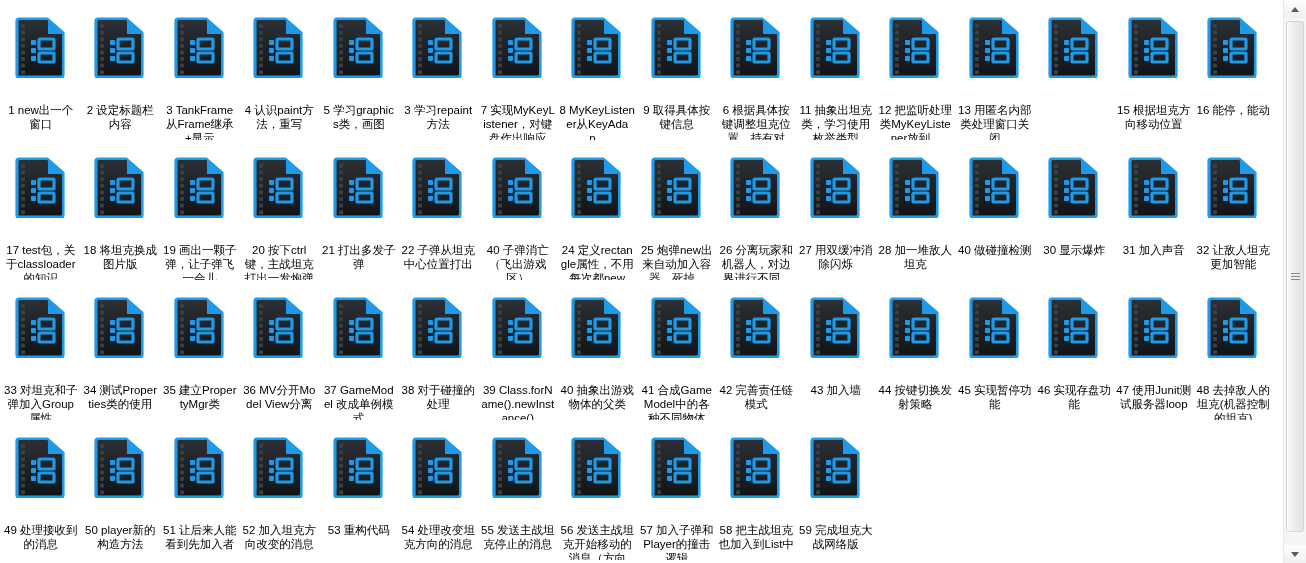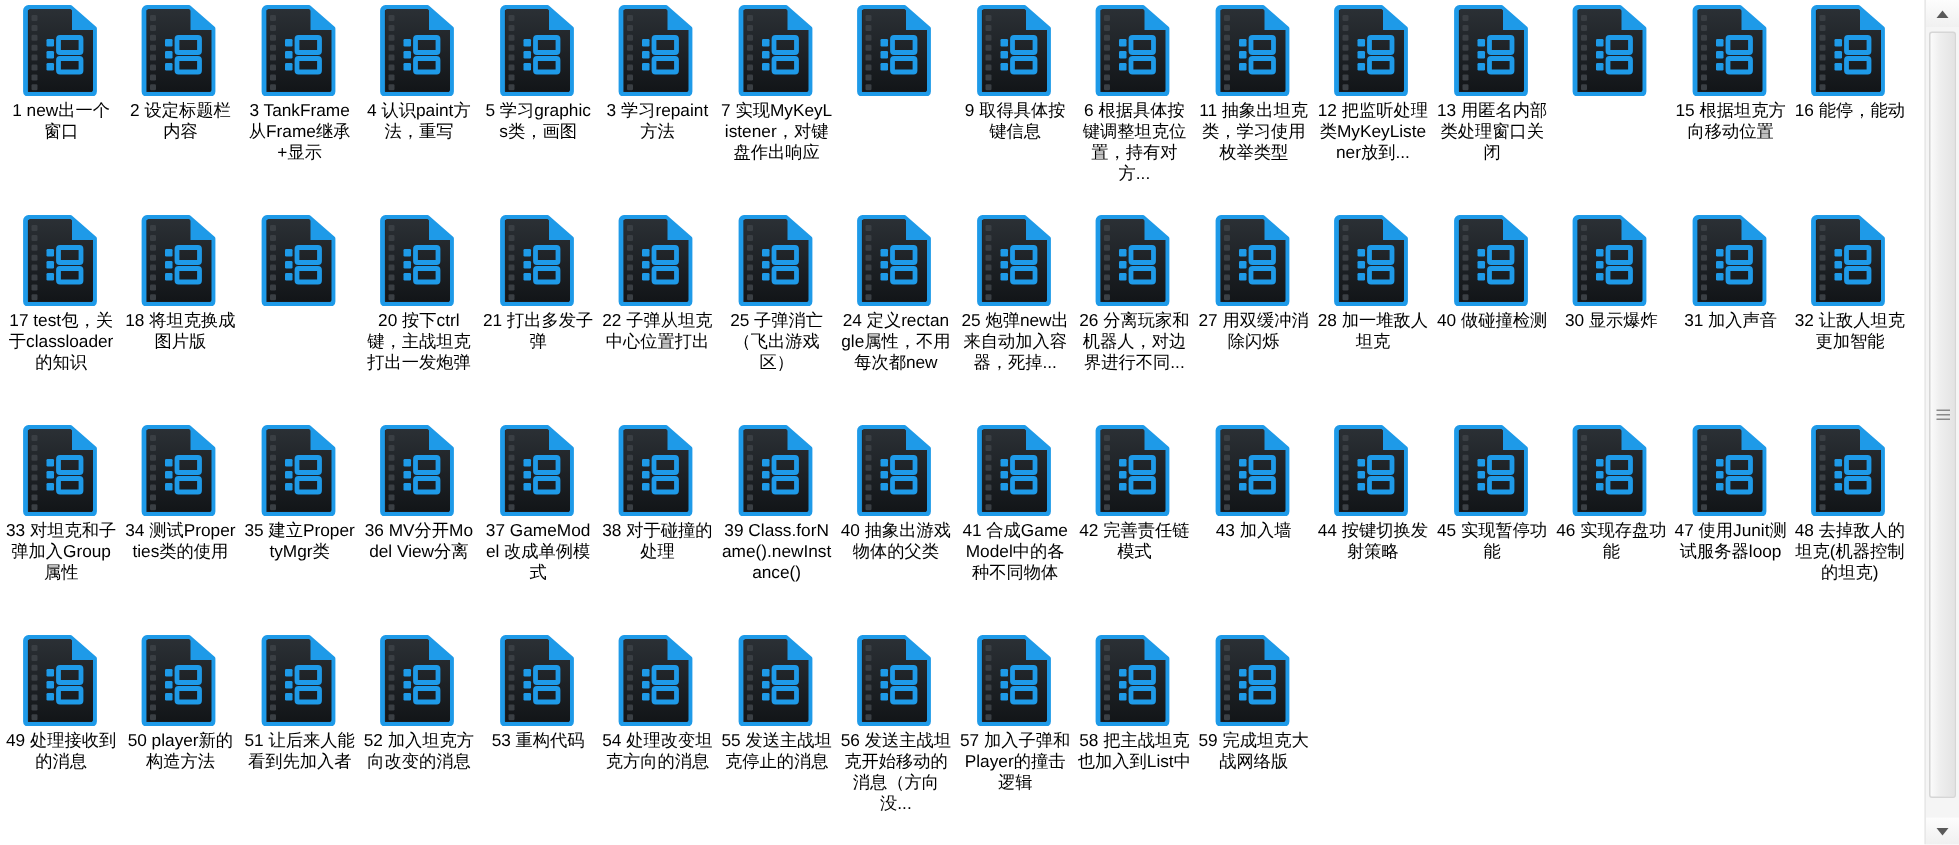--- a/index.html
+++ b/index.html
@@ -32,23 +32,24 @@
     align-content: start;
     padding-left: 1px;
   }
 
   .item {
     width: 79.5px;
     height: 140px;
     display: flex;
     flex-direction: column;
     align-items: center;
-    padding-top: 2px;
+    padding-top: 16px;
     cursor: default;
     position: relative;
+    gap: 22px;
   }
 
   .icon-wrap {
     width: 52px;
     height: 62px;
     position: relative;
     flex: 0 0 auto;
   }
 
   
@@ -382,20 +383,21 @@
             <path d="M33 3 l16 15 h-16 z" fill="#1e9ae8"></path>
             <g fill="#1e9ae8">
               <rect x="16" y="24" width="5" height="5" rx="0.8"></rect>
               <rect x="16" y="32" width="5" height="5" rx="0.8"></rect>
               <rect x="16" y="40" width="5" height="5" rx="0.8"></rect>
               <rect x="24" y="23" width="15" height="10" rx="1" fill="none" stroke="#1e9ae8" stroke-width="3.2"></rect>
               <rect x="24" y="37" width="15" height="9" rx="1" fill="none" stroke="#1e9ae8" stroke-width="3.2"></rect>
             </g>
           </svg>
         </div>
+        <div class="label">8 MyKeyListener从KeyAdap...</div>
       </div>
       <div class="item">
         <div class="icon-wrap">
           <svg width="52" height="62" viewBox="0 0 52 62" xmlns="http://www.w3.org/2000/svg">
             <defs>
               <linearGradient id="bodyG" x1="0" y1="0" x2="0" y2="1">
                 <stop offset="0" stop-color="#2b3035"></stop>
                 <stop offset="0.55" stop-color="#1d2125"></stop>
                 <stop offset="1" stop-color="#121518"></stop>
               </linearGradient>
@@ -732,20 +734,21 @@
             <path d="M33 3 l16 15 h-16 z" fill="#1e9ae8"></path>
             <g fill="#1e9ae8">
               <rect x="16" y="24" width="5" height="5" rx="0.8"></rect>
               <rect x="16" y="32" width="5" height="5" rx="0.8"></rect>
               <rect x="16" y="40" width="5" height="5" rx="0.8"></rect>
               <rect x="24" y="23" width="15" height="10" rx="1" fill="none" stroke="#1e9ae8" stroke-width="3.2"></rect>
               <rect x="24" y="37" width="15" height="9" rx="1" fill="none" stroke="#1e9ae8" stroke-width="3.2"></rect>
             </g>
           </svg>
         </div>
+        <div class="label">19 画出一颗子弹，让子弹飞一会儿</div>
       </div>
       <div class="item">
         <div class="icon-wrap">
           <svg width="52" height="62" viewBox="0 0 52 62" xmlns="http://www.w3.org/2000/svg">
             <defs>
               <linearGradient id="bodyG" x1="0" y1="0" x2="0" y2="1">
                 <stop offset="0" stop-color="#2b3035"></stop>
                 <stop offset="0.55" stop-color="#1d2125"></stop>
                 <stop offset="1" stop-color="#121518"></stop>
               </linearGradient>
@@ -859,21 +862,21 @@
             <path d="M33 3 l16 15 h-16 z" fill="#1e9ae8"></path>
             <g fill="#1e9ae8">
               <rect x="16" y="24" width="5" height="5" rx="0.8"></rect>
               <rect x="16" y="32" width="5" height="5" rx="0.8"></rect>
               <rect x="16" y="40" width="5" height="5" rx="0.8"></rect>
               <rect x="24" y="23" width="15" height="10" rx="1" fill="none" stroke="#1e9ae8" stroke-width="3.2"></rect>
               <rect x="24" y="37" width="15" height="9" rx="1" fill="none" stroke="#1e9ae8" stroke-width="3.2"></rect>
             </g>
           </svg>
         </div>
-        <div class="label">25 子弹消亡（飞出游戏区）</div>
+        <div class="label">40 子弹消亡（飞出游戏区）</div>
       </div>
       <div class="item">
         <div class="icon-wrap">
           <svg width="52" height="62" viewBox="0 0 52 62" xmlns="http://www.w3.org/2000/svg">
             <defs>
               <linearGradient id="bodyG" x1="0" y1="0" x2="0" y2="1">
                 <stop offset="0" stop-color="#2b3035"></stop>
                 <stop offset="0.55" stop-color="#1d2125"></stop>
                 <stop offset="1" stop-color="#121518"></stop>
               </linearGradient>

